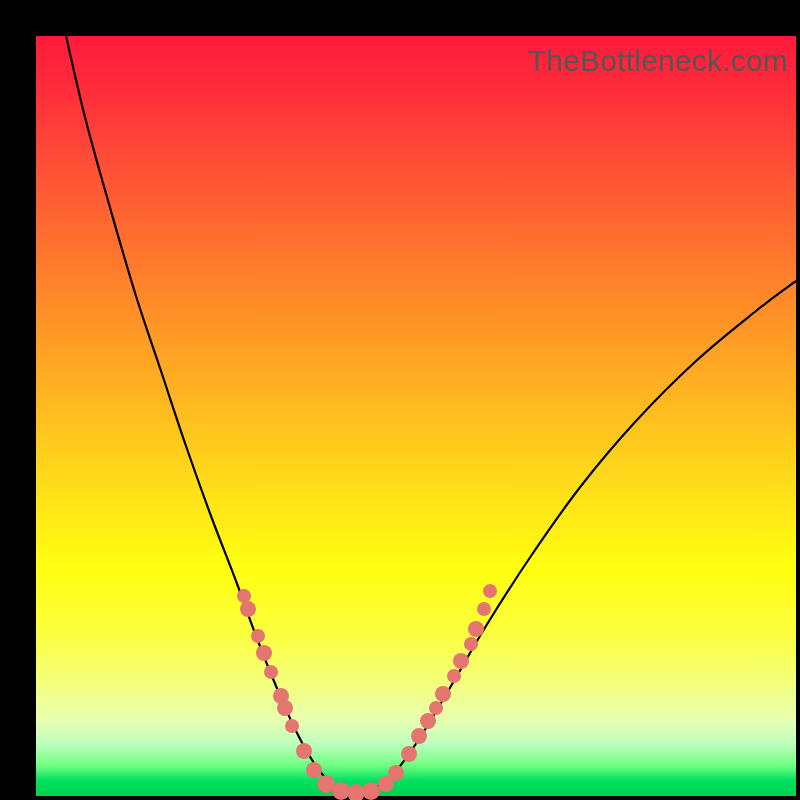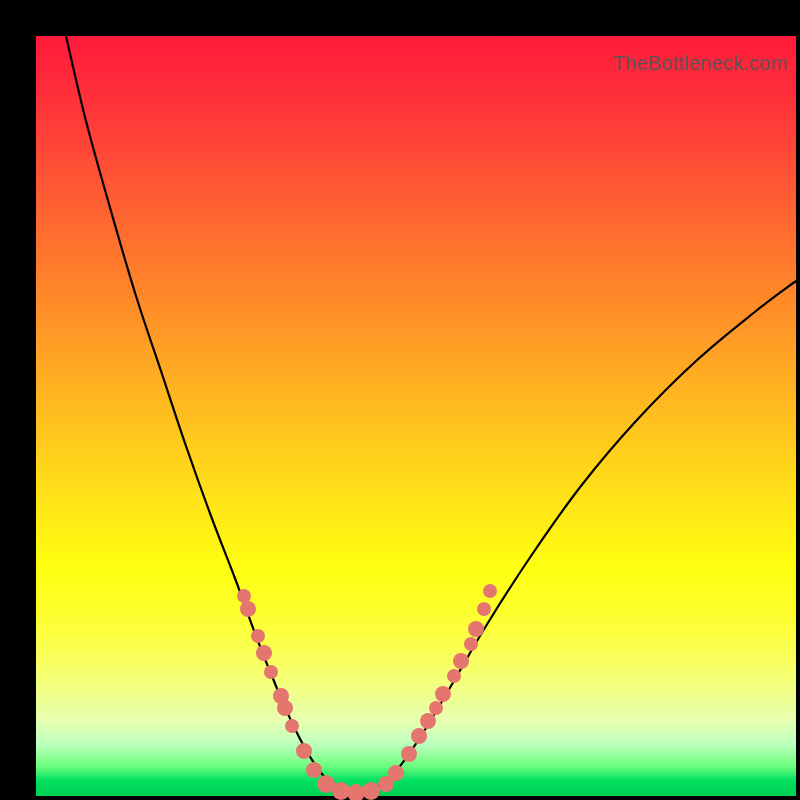--- a/index.html
+++ b/index.html
@@ -40,24 +40,24 @@
       #f6ff70 84%,
       #e8ffb0 90%,
       #c0ffc0 93%,
       #70ff80 96%,
       #00e060 98%,
       #00d050 100%
     );
   }
   .attribution {
     position: absolute;
-    top: 16px;
+    top: 8px;
     right: 8px;
     color: #555555;
-    font-size: 20px;
+    font-size: 30px;
     letter-spacing: 0.2px;
     user-select: none;
   }
   svg.curve {
     position: absolute;
     left: 0;
     top: 0;
     width: 760px;
     height: 760px;
     overflow: visible;

